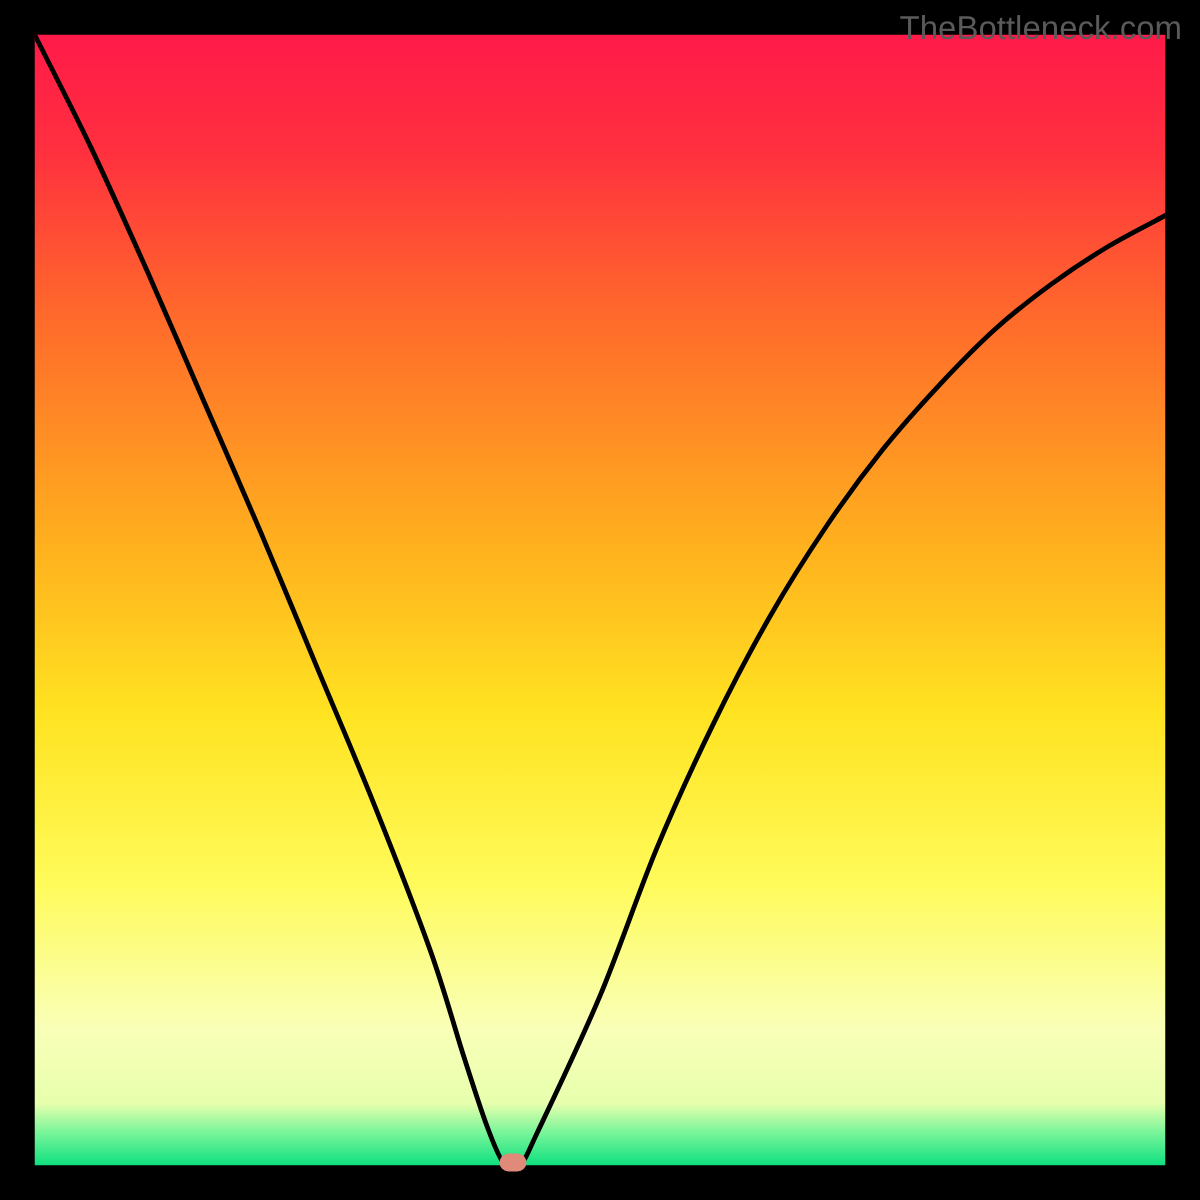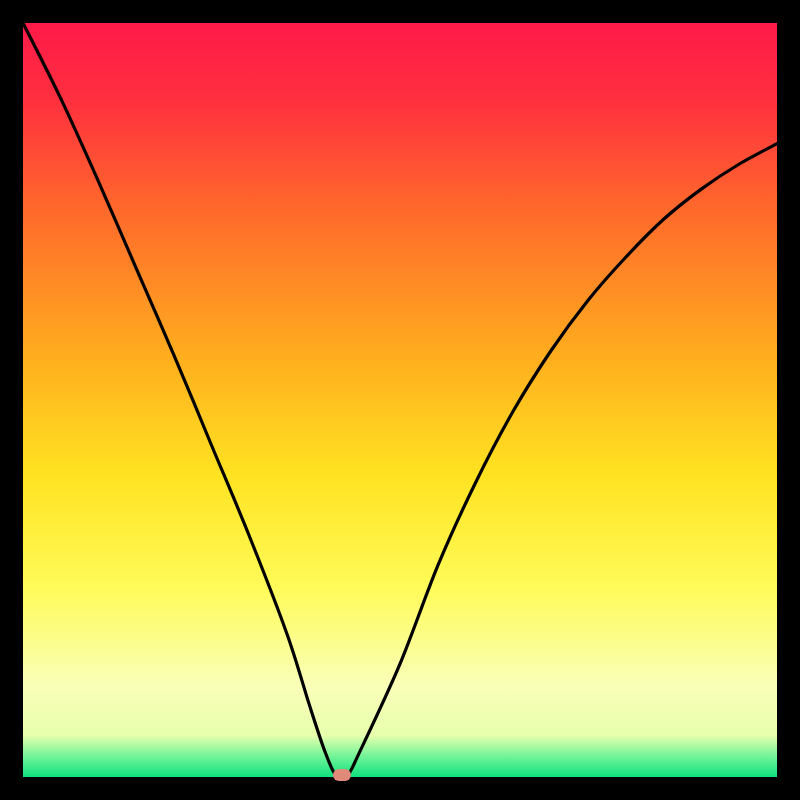--- a/index.html
+++ b/index.html
@@ -46,20 +46,21 @@
     height: 12px;
     border-radius: 6px;
     transform: translate(-50%, -50%);
     z-index: 5;
   }
 </style>
 </head>
 <body>
 
 <div class="container">
+  <div class="watermark">TheBottleneck.com</div>
   <div class="frame">
     <svg class="plot-area" id="plot-svg" viewBox="0 0 754 754" preserveAspectRatio="none">
       <defs>
         <linearGradient id="bg-grad" x1="0" y1="0" x2="0" y2="1">
             <stop offset="0%" stop-color="#ff1a49"></stop>
             <stop offset="10%" stop-color="#ff2f3f"></stop>
             <stop offset="25%" stop-color="#ff6a2b"></stop>
             <stop offset="45%" stop-color="#ffb01e"></stop>
             <stop offset="60%" stop-color="#ffe321"></stop>
             <stop offset="75%" stop-color="#fffb5a"></stop>

